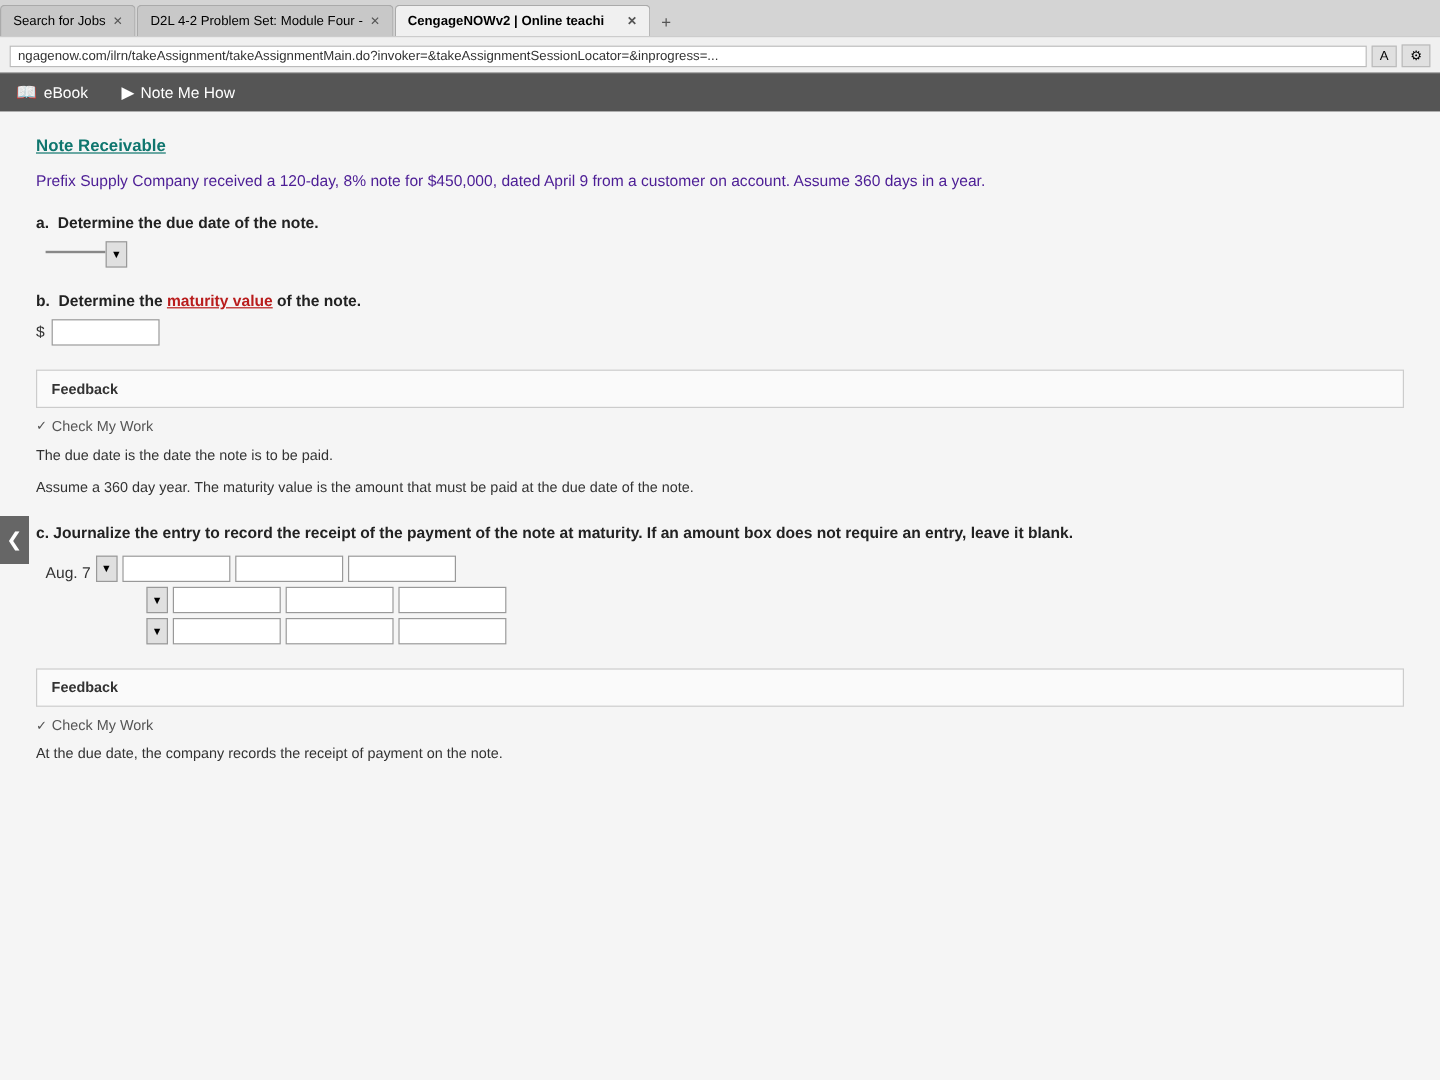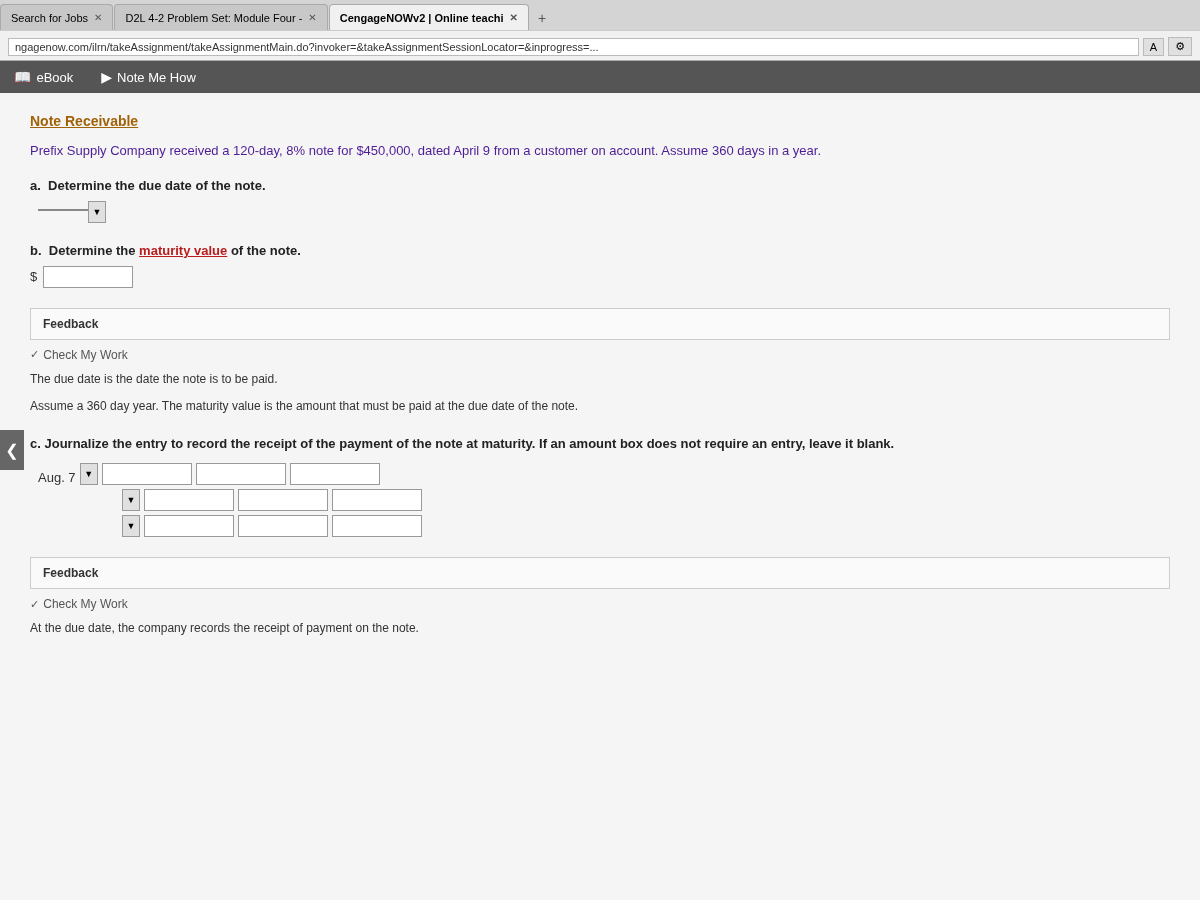--- a/index.html
+++ b/index.html
@@ -2,37 +2,37 @@
 <html><head>
   <meta charset="utf-8">
   <style>
     * { box-sizing: border-box; margin: 0; padding: 0; }
     body { font-family: Arial, sans-serif; font-size: 13px; background: #c0c0c0; }
 
     
     .browser-chrome { background: #e8e8e8; border-bottom: 1px solid #aaa; }
     .tab-bar { display: flex; align-items: flex-end; padding: 4px 0 0 0; background: #d4d4d4; height: 30px; }
     .tab { display: flex; align-items: center; padding: 4px 10px; font-size: 11px; background: #c8c8c8; border: 1px solid #aaa; border-bottom: none; margin-right: 1px; height: 26px; cursor: pointer; border-radius: 4px 4px 0 0; }
-    .tab.active { background: #f0f0f0; font-weight: bold; }
+    .tab.active { background: #f0f0f0; font-weight: bold; gap: 13px; }
     .tab-close { margin-left: 6px; font-size: 10px; cursor: pointer; color: #555; }
     .tab-add { padding: 4px 8px; font-size: 14px; cursor: pointer; color: #555; }
     .address-bar { display: flex; align-items: flex-end; padding: 4px 8px; background: #f0f0f0; border-top: 1px solid #ccc; height: 30px; }
     .address-input { flex: 1; font-size: 11px; padding: 2px 6px; border: 1px solid #bbb; background: white; color: #333; }
     .browser-btn { padding: 2px 6px; margin-left: 4px; font-size: 11px; background: #e0e0e0; border: 1px solid #bbb; cursor: pointer; }
 
     
     .toolbar { display: flex; align-items: center; background: #555; padding: 0; height: 32px; }
     .toolbar-btn { display: flex; align-items: center; padding: 6px 14px; color: white; font-size: 13px; cursor: pointer; background: transparent; border: none; }
     .toolbar-btn .icon { margin-right: 5px; font-size: 14px; }
     .toolbar-divider { color: #888; }
 
     
     .main-content { background: #f5f5f5; min-height: 840px; padding: 20px 30px; }
 
-    .section-title { font-size: 14px; font-weight: bold; color: #a16207; margin-bottom: 12px; text-decoration: underline; }
+    .section-title { font-size: 14px; font-weight: bold; color: #0f766e; margin-bottom: 12px; text-decoration: underline; }
 
     .problem-text { font-size: 13px; color: #4c1d95; line-height: 1.6; margin-bottom: 16px; }
 
     .part-label { font-size: 13px; font-weight: bold; color: #222; margin-bottom: 8px; }
     .part-section { margin-bottom: 20px; }
 
     .maturity-value { color: #b91c1c; text-decoration: underline; }
 
     
     .input-row { display: flex; align-items: center; gap: 6px; margin-bottom: 6px; }

